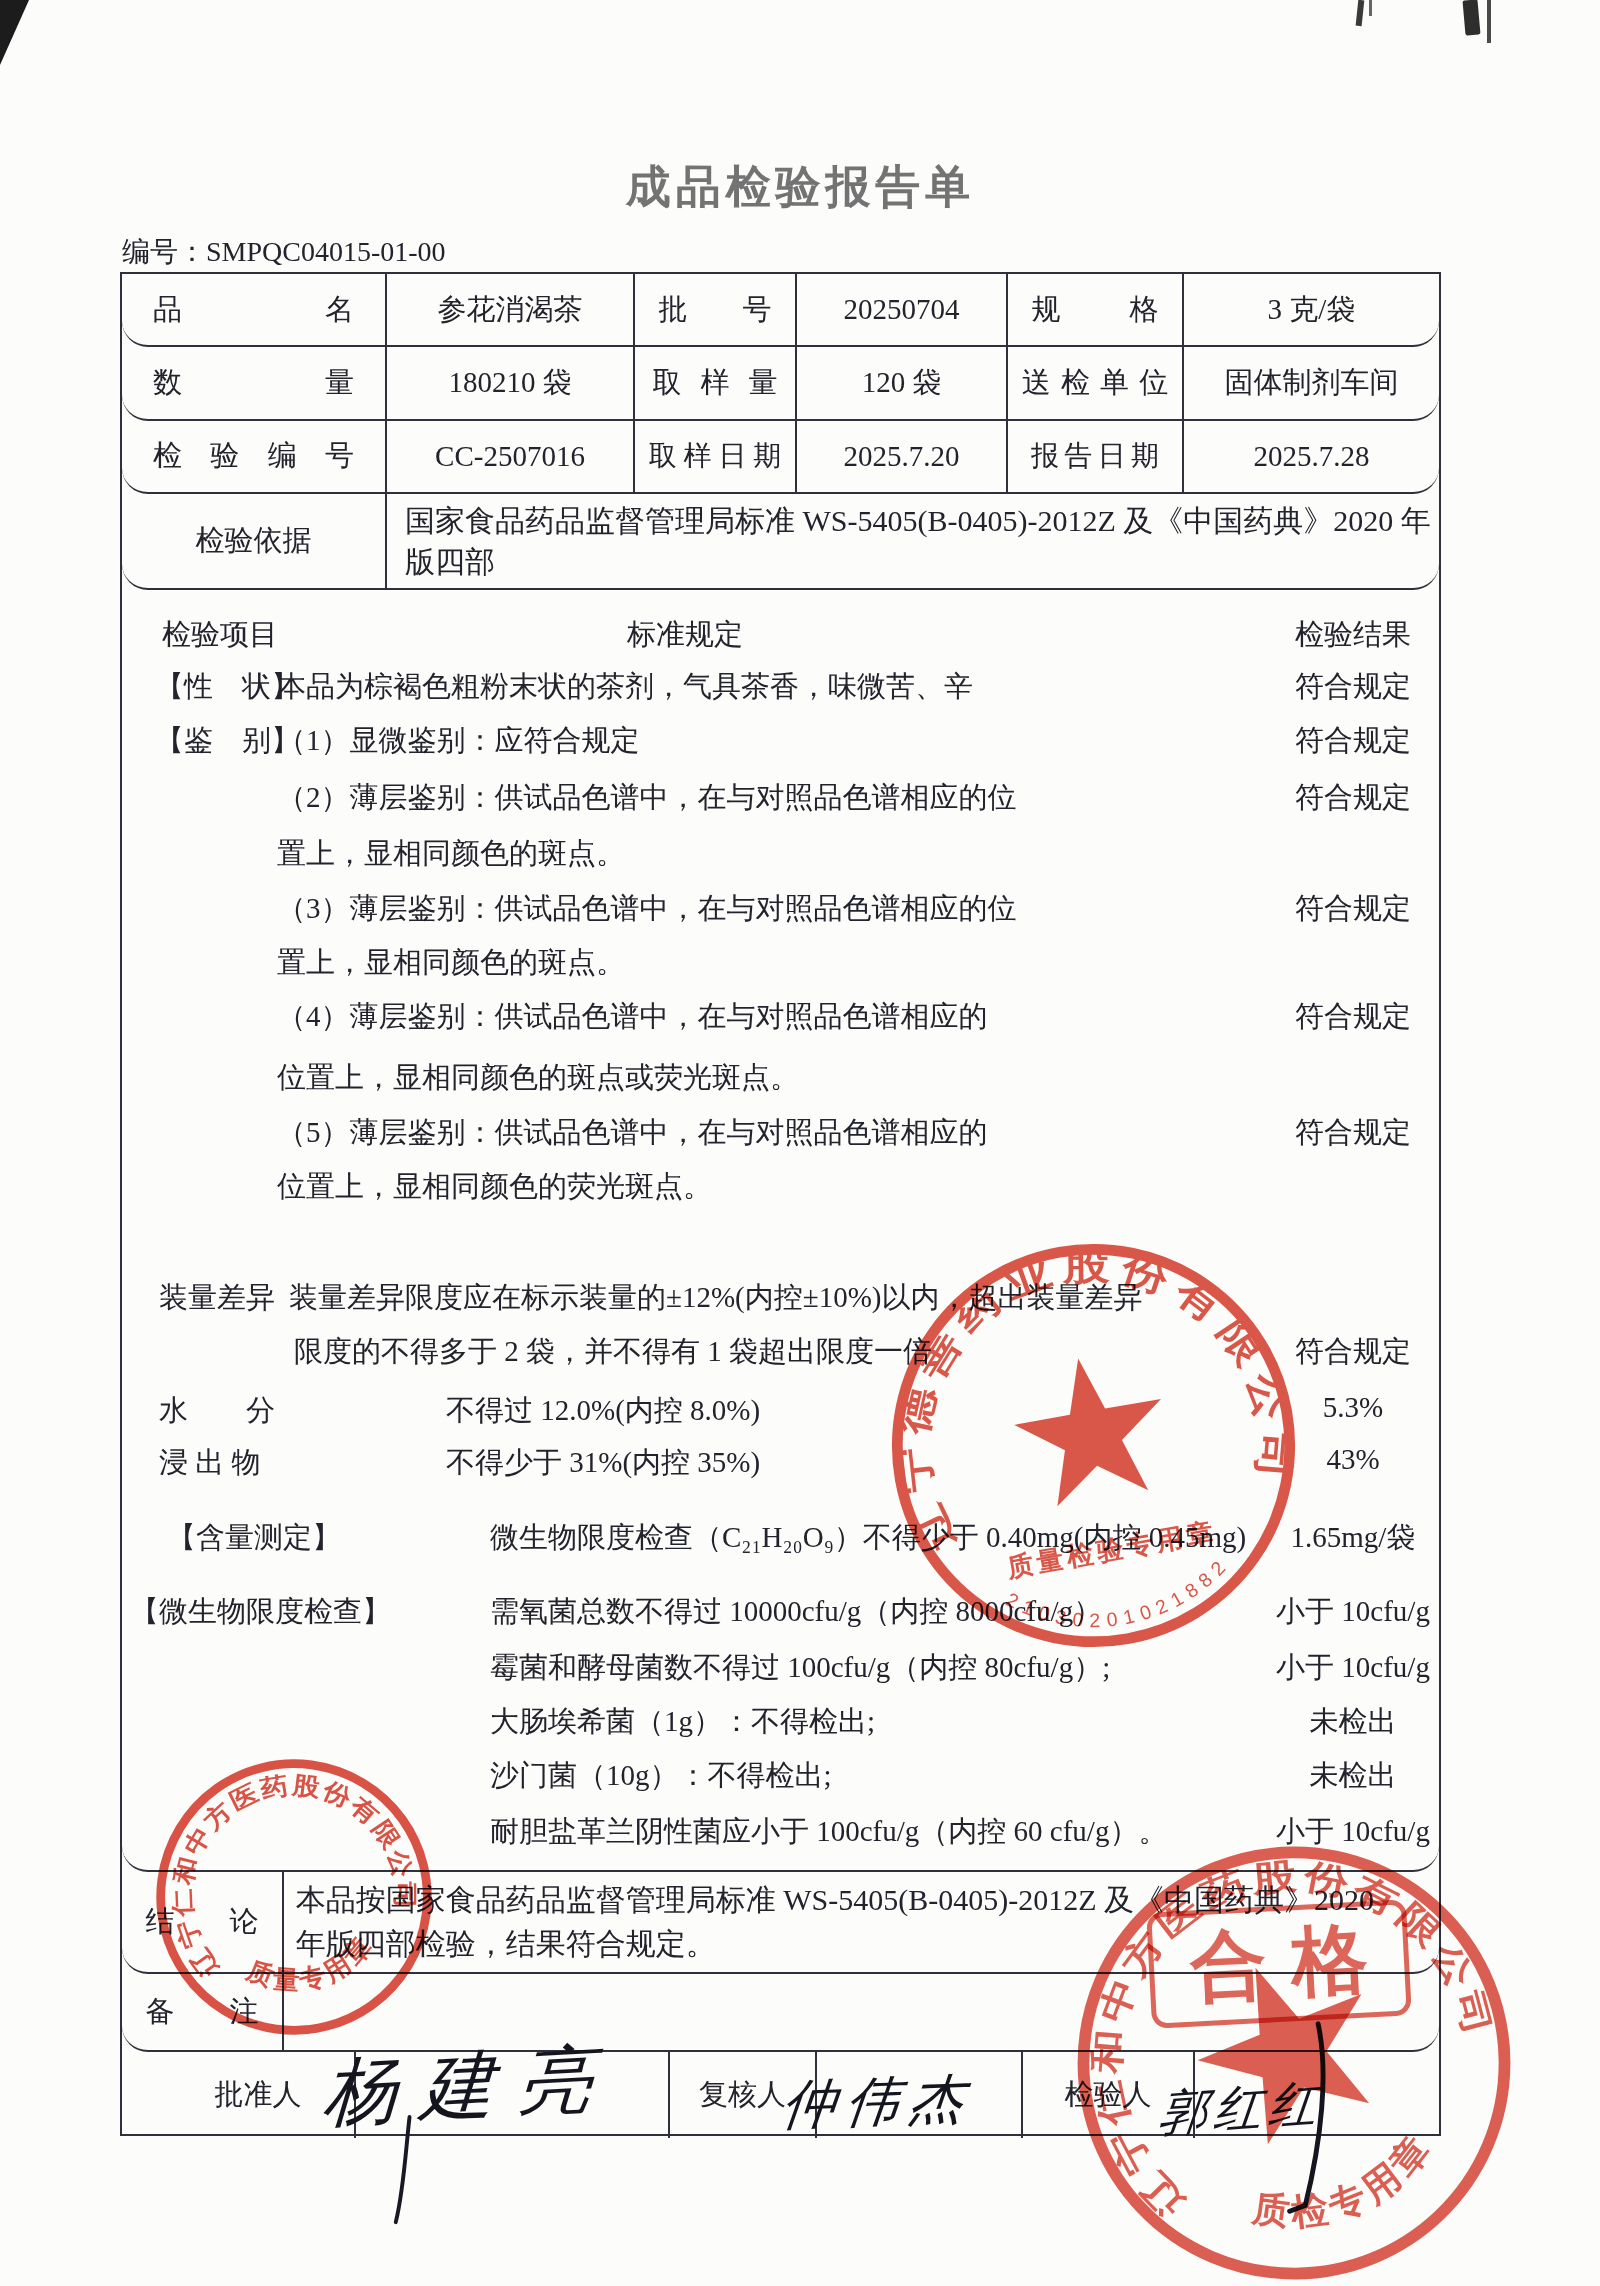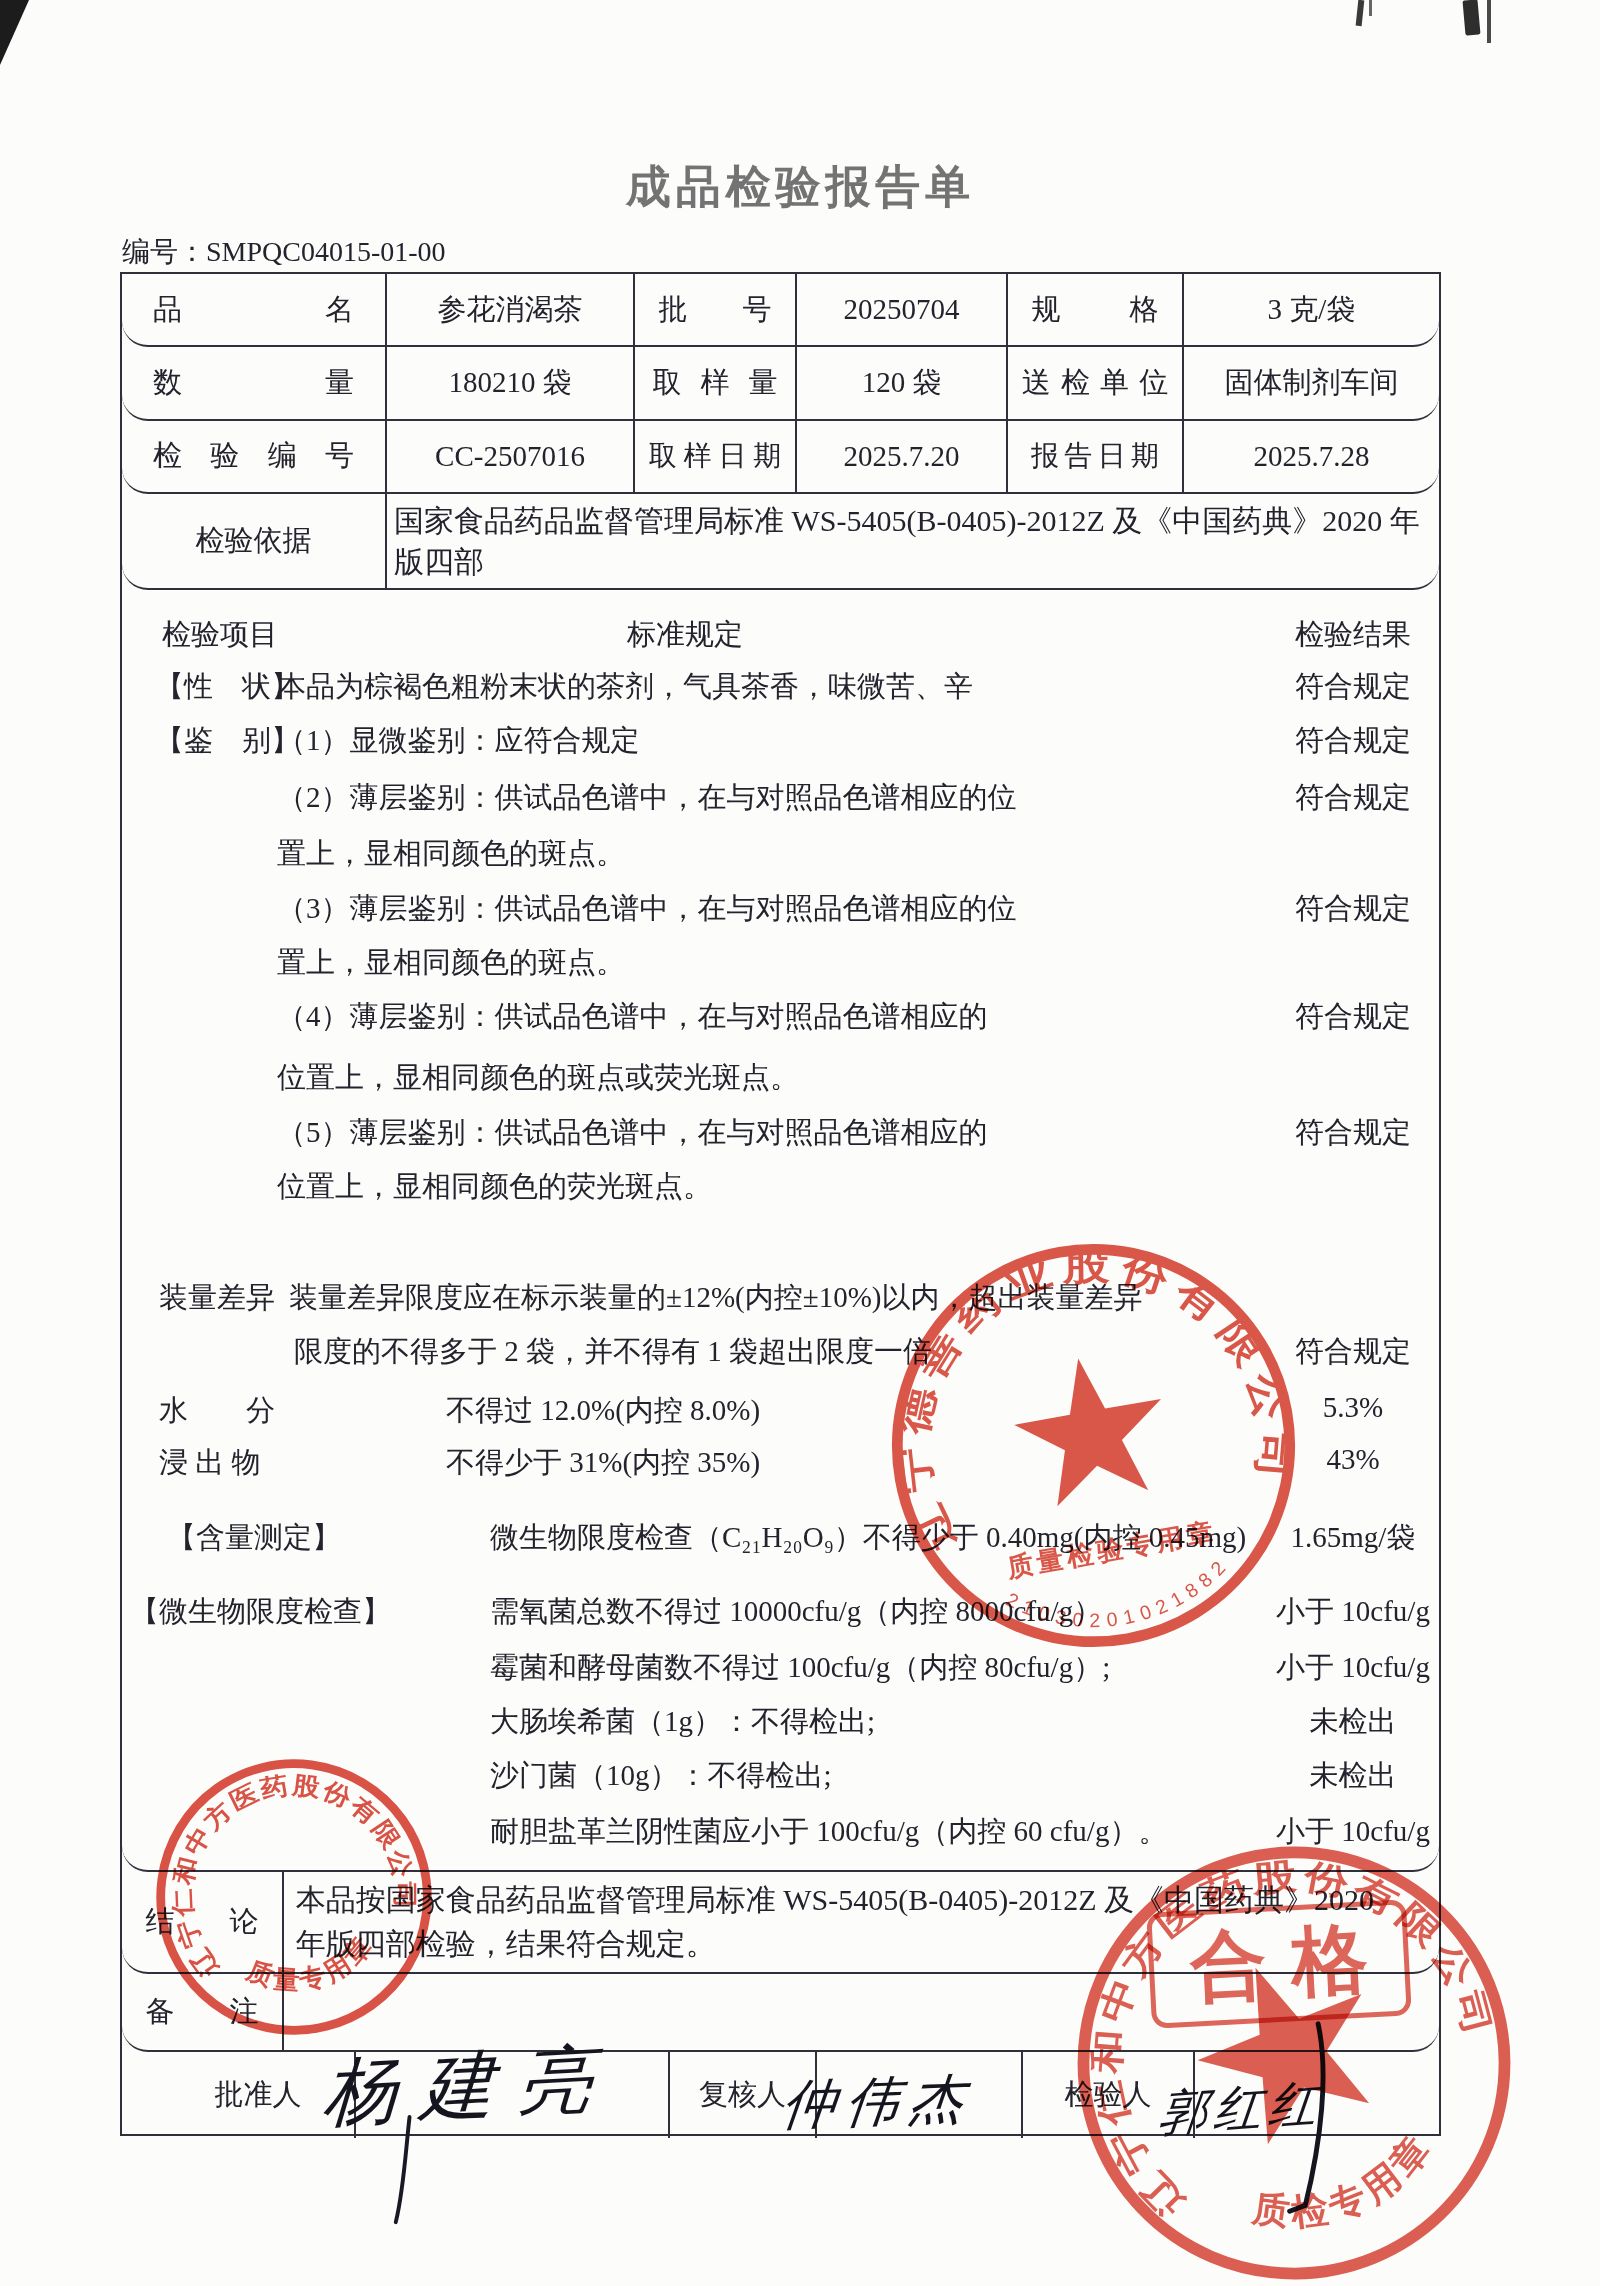--- a/index.html
+++ b/index.html
@@ -13,21 +13,21 @@
   
   .doc-table{position:absolute;left:120px;top:272px;width:1321px;height:1864px;
              border:2.9px solid #30303c;box-sizing:border-box;}
   .band{position:absolute;left:0;right:0;display:flex;border-bottom:2px solid #30303c;box-sizing:border-box;border-radius:26px;}
   .band.last{border-bottom:none;}
   .c{box-sizing:border-box;border-right:2px solid #30303c;display:flex;align-items:center;justify-content:center;
      font-size:29px;overflow:visible;}
   .c.end{border-right:none;flex:1;}
   .jl{display:block;width:100%;padding:0 31px;box-sizing:border-box;
       text-align:justify;text-align-last:justify;}
-  .basis-val{flex-direction:column;align-items:flex-start;justify-content:center;padding-left:7px;font-size:30px;line-height:41px;}
+  .basis-val{flex-direction:column;align-items:flex-start;justify-content:center;padding-left:18px;font-size:30px;line-height:41px;}
   .concl-val{flex-direction:column;align-items:flex-start;justify-content:center;padding-left:11.8px;font-size:30px;line-height:44px;}
   
   .bl{position:absolute;left:0;width:1601px;height:41px;}
   .bl span{position:absolute;white-space:nowrap;font-size:29px;}
   .bl .rs{left:1255px;width:196px;text-align:center;}
   .bl .hd{font-size:29px;}
   
   .stamp{position:absolute;mix-blend-mode:multiply;pointer-events:none;}
   .pass-stamp{position:absolute;left:1149px;top:1906px;width:250px;height:106px;
       border:5.9px solid #d63c2c;border-radius:15.7px;display:flex;align-items:center;justify-content:center;

